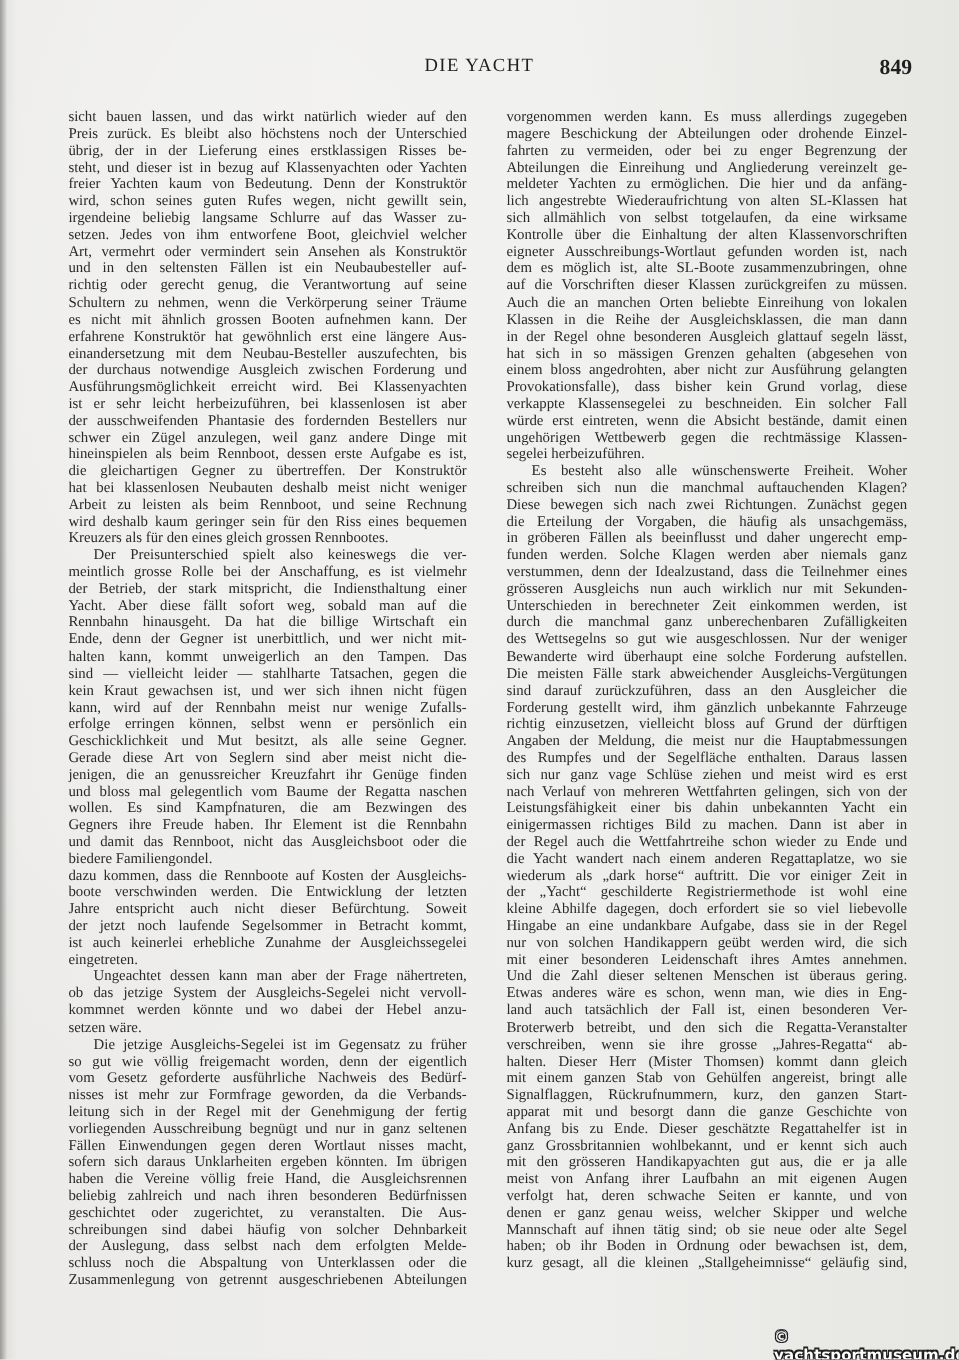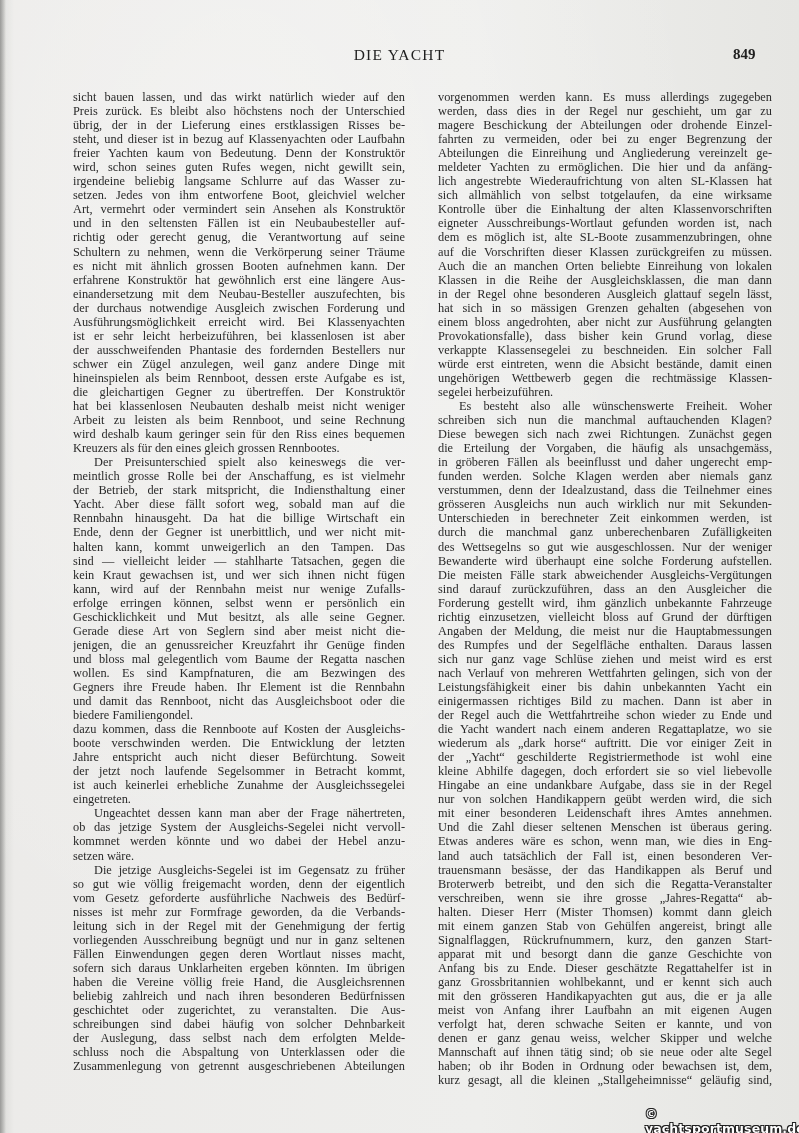--- a/index.html
+++ b/index.html
@@ -20,28 +20,27 @@
     position: absolute; left: 0; top: 0; width: 6px; height: 1133px;
     background: linear-gradient(90deg, #9a9a98, rgba(200,200,198,0));
   }
   .running-head {
     position: absolute; top: 46px; left: 0; width: 799px;
     text-align: center;
     font-size: 15.5px; letter-spacing: 1.2px; color: #1f1f1f;
   }
   .page-number {
     position: absolute; top: 46px; left: 733px;
-    font-size: 15px; font-weight: bold; color: #1f1f1f;
+    font-size: 18px; font-weight: bold; color: #1f1f1f;
   }
   .column {
     position: absolute; top: 90px;
     font-size: 12.35px; line-height: 14.05px;
     text-align: justify;
     hyphens: none;
-    margin-left: 16px;
   }
   .col-left { left: 57px; width: 332px; }
   .col-right { left: 422px; width: 334px; }
   .column p { margin: 0; text-indent: 0; }
   .line {
     display: block; text-align: justify; text-align-last: justify;
     white-space: nowrap; overflow: hidden;
   }
   .line.last { text-align-last: left; }
   .watermark {
@@ -58,21 +57,21 @@
   <div class="edge-shadow"></div>
 
   <div class="running-head">DIE YACHT</div>
   <div class="page-number">849</div>
 
   <div class="column col-left">
       <p>
         <span class="line">sicht bauen lassen, und das wirkt natürlich wieder auf den</span>
         <span class="line">Preis zurück. Es bleibt also höchstens noch der Unterschied</span>
         <span class="line">übrig, der in der Lieferung eines erstklassigen Risses be-</span>
-        <span class="line">steht, und dieser ist in bezug auf Klassenyachten oder Laufbahn</span>
+        <span class="line">steht, und dieser ist in bezug auf Klassenyachten oder Yachten</span>
         <span class="line">freier Yachten kaum von Bedeutung. Denn der Konstruktör</span>
         <span class="line">wird, schon seines guten Rufes wegen, nicht gewillt sein,</span>
         <span class="line">irgendeine beliebig langsame Schlurre auf das Wasser zu-</span>
         <span class="line">setzen. Jedes von ihm entworfene Boot, gleichviel welcher</span>
         <span class="line">Art, vermehrt oder vermindert sein Ansehen als Konstruktör</span>
         <span class="line">und in den seltensten Fällen ist ein Neubaubesteller auf-</span>
         <span class="line">richtig oder gerecht genug, die Verantwortung auf seine</span>
         <span class="line">Schultern zu nehmen, wenn die Verkörperung seiner Träume</span>
         <span class="line">es nicht mit ähnlich grossen Booten aufnehmen kann. Der</span>
         <span class="line">erfahrene Konstruktör hat gewöhnlich erst eine längere Aus-</span>
@@ -138,21 +137,20 @@
         <span class="line">geschichtet oder zugerichtet, zu veranstalten. Die Aus-</span>
         <span class="line">schreibungen sind dabei häufig von solcher Dehnbarkeit</span>
         <span class="line">der Auslegung, dass selbst nach dem erfolgten Melde-</span>
         <span class="line">schluss noch die Abspaltung von Unterklassen oder die</span>
         <span class="line">Zusammenlegung von getrennt ausgeschriebenen Abteilungen</span>
       </p>
     </div>
   <div class="column col-right">
       <p>
         <span class="line">vorgenommen werden kann. Es muss allerdings zugegeben</span>
-        <span class="line">werden, dass dies in der Regel nur geschieht, um gar zu</span>
         <span class="line">magere Beschickung der Abteilungen oder drohende Einzel-</span>
         <span class="line">fahrten zu vermeiden, oder bei zu enger Begrenzung der</span>
         <span class="line">Abteilungen die Einreihung und Angliederung vereinzelt ge-</span>
         <span class="line">meldeter Yachten zu ermöglichen. Die hier und da anfäng-</span>
         <span class="line">lich angestrebte Wiederaufrichtung von alten SL-Klassen hat</span>
         <span class="line">sich allmählich von selbst totgelaufen, da eine wirksame</span>
         <span class="line">Kontrolle über die Einhaltung der alten Klassenvorschriften</span>
         <span class="line">eigneter Ausschreibungs-Wortlaut gefunden worden ist, nach</span>
         <span class="line">dem es möglich ist, alte SL-Boote zusammenzubringen, ohne</span>
         <span class="line">auf die Vorschriften dieser Klassen zurückgreifen zu müssen.</span>
@@ -194,21 +192,20 @@
         <span class="line">die Yacht wandert nach einem anderen Regattaplatze, wo sie</span>
         <span class="line">wiederum als „dark horse“ auftritt. Die vor einiger Zeit in</span>
         <span class="line">der „Yacht“ geschilderte Registriermethode ist wohl eine</span>
         <span class="line">kleine Abhilfe dagegen, doch erfordert sie so viel liebevolle</span>
         <span class="line">Hingabe an eine undankbare Aufgabe, dass sie in der Regel</span>
         <span class="line">nur von solchen Handikappern geübt werden wird, die sich</span>
         <span class="line">mit einer besonderen Leidenschaft ihres Amtes annehmen.</span>
         <span class="line">Und die Zahl dieser seltenen Menschen ist überaus gering.</span>
         <span class="line">Etwas anderes wäre es schon, wenn man, wie dies in Eng-</span>
         <span class="line">land auch tatsächlich der Fall ist, einen besonderen Ver-</span>
-        <span class="line">trauensmann besässe, der das Handikappen als Beruf und</span>
         <span class="line">Broterwerb betreibt, und den sich die Regatta-Veranstalter</span>
         <span class="line">verschreiben, wenn sie ihre grosse „Jahres-Regatta“ ab-</span>
         <span class="line">halten. Dieser Herr (Mister Thomsen) kommt dann gleich</span>
         <span class="line">mit einem ganzen Stab von Gehülfen angereist, bringt alle</span>
         <span class="line">Signalflaggen, Rückrufnummern, kurz, den ganzen Start-</span>
         <span class="line">apparat mit und besorgt dann die ganze Geschichte von</span>
         <span class="line">Anfang bis zu Ende. Dieser geschätzte Regattahelfer ist in</span>
         <span class="line">ganz Grossbritannien wohlbekannt, und er kennt sich auch</span>
         <span class="line">mit den grösseren Handikapyachten gut aus, die er ja alle</span>
         <span class="line">meist von Anfang ihrer Laufbahn an mit eigenen Augen</span>

